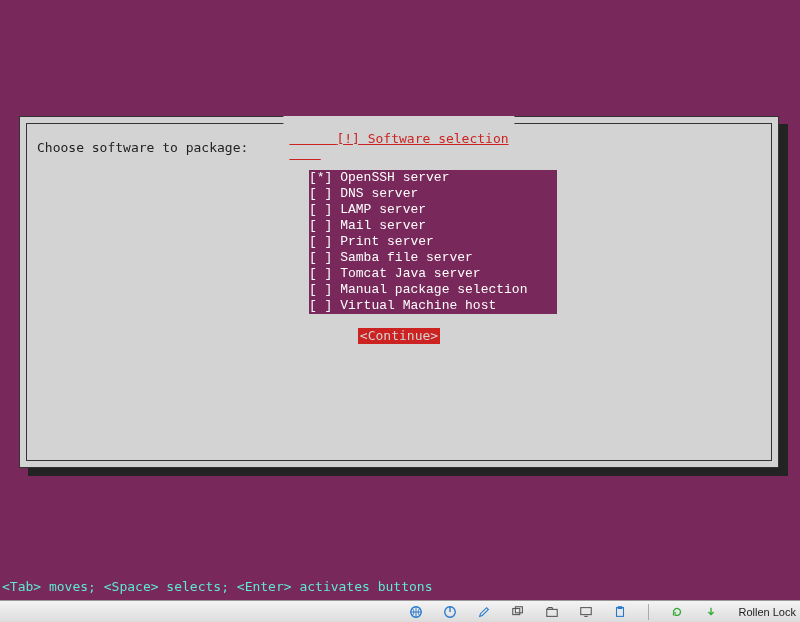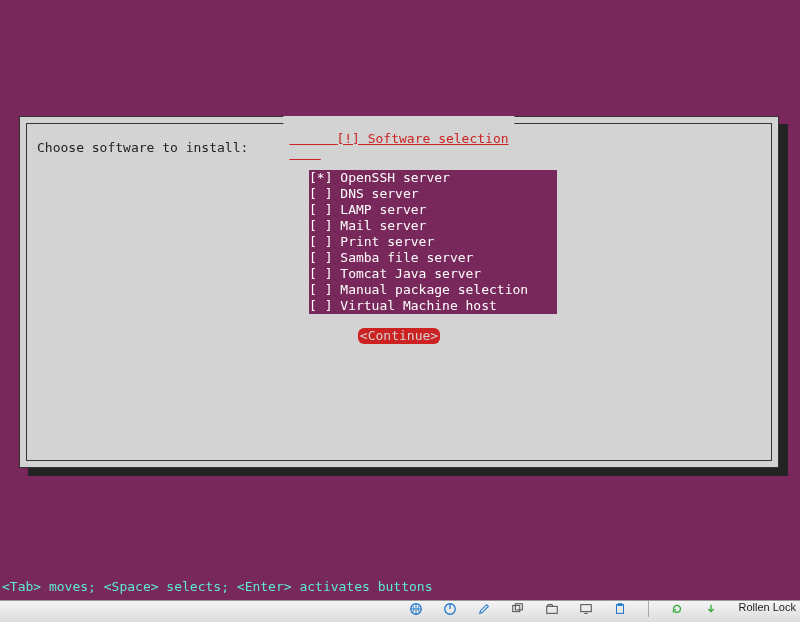--- a/index.html
+++ b/index.html
@@ -60,20 +60,21 @@
     .description {
       white-space: pre-wrap;
       margin-bottom: 14px;
     }
     .prompt {
       margin-bottom: 14px;
     }
     .option-list {
       margin-left: 272px;
       width: 248px;
+      font-family: Liberation Mono, monospace;
     }
     .option-row {
       background: #78285a;
       color: #fff;
       white-space: pre;
       height: 16px;
       line-height: 16px;
     }
     .option-row .mark {
       color: #fff;
@@ -81,39 +82,39 @@
     .continue-wrap {
       text-align: center;
       margin-top: 14px;
     }
     .continue-btn {
       display: inline-block;
       background: #cc2222;
       color: #d3d3d3;
       padding: 0 2px;
       white-space: pre;
-      border-radius: 6px;
     }
     .help-bar {
       position: absolute;
       left: 2px;
       bottom: 28px;
       color: #5eead4;
       white-space: pre;
     }
     .taskbar {
       position: absolute;
       bottom: 0;
       left: 0;
       right: 0;
       height: 22px;
       background: linear-gradient(#f4f4f4, #dcdcdc);
       border-top: 1px solid #999;
       display: flex;
       justify-content: flex-end;
+      align-items: center;
       padding: 0 4px;
       gap: 18px;
       font-family: Arial, sans-serif;
       font-size: 11px;
       color: #222;
     }
     .tray-icon {
       width: 16px;
       height: 16px;
       display: flex;
@@ -133,21 +134,21 @@
 <body>
 
 <div class="dialog-shadow"></div>
 
 <div class="dialog">
   <div class="dialog-frame">
     <div class="dialog-title">
       <span>[!] Software selection</span>
     </div>
     <div class="dialog-body">
-      <div class="prompt">Choose software to install:</div>
+      <div class="prompt">Choose software to package:</div>
       <div class="option-list">
         <div class="option-row"><span class="mark">[*] </span><span>OpenSSH server</span></div>
         <div class="option-row"><span class="mark">[ ] </span><span>DNS server</span></div>
         <div class="option-row"><span class="mark">[ ] </span><span>LAMP server</span></div>
         <div class="option-row"><span class="mark">[ ] </span><span>Mail server</span></div>
         <div class="option-row"><span class="mark">[ ] </span><span>Print server</span></div>
         <div class="option-row"><span class="mark">[ ] </span><span>Samba file server</span></div>
         <div class="option-row"><span class="mark">[ ] </span><span>Tomcat Java server</span></div>
         <div class="option-row"><span class="mark">[ ] </span><span>Manual package selection</span></div>
         <div class="option-row"><span class="mark">[ ] </span><span>Virtual Machine host</span></div>

